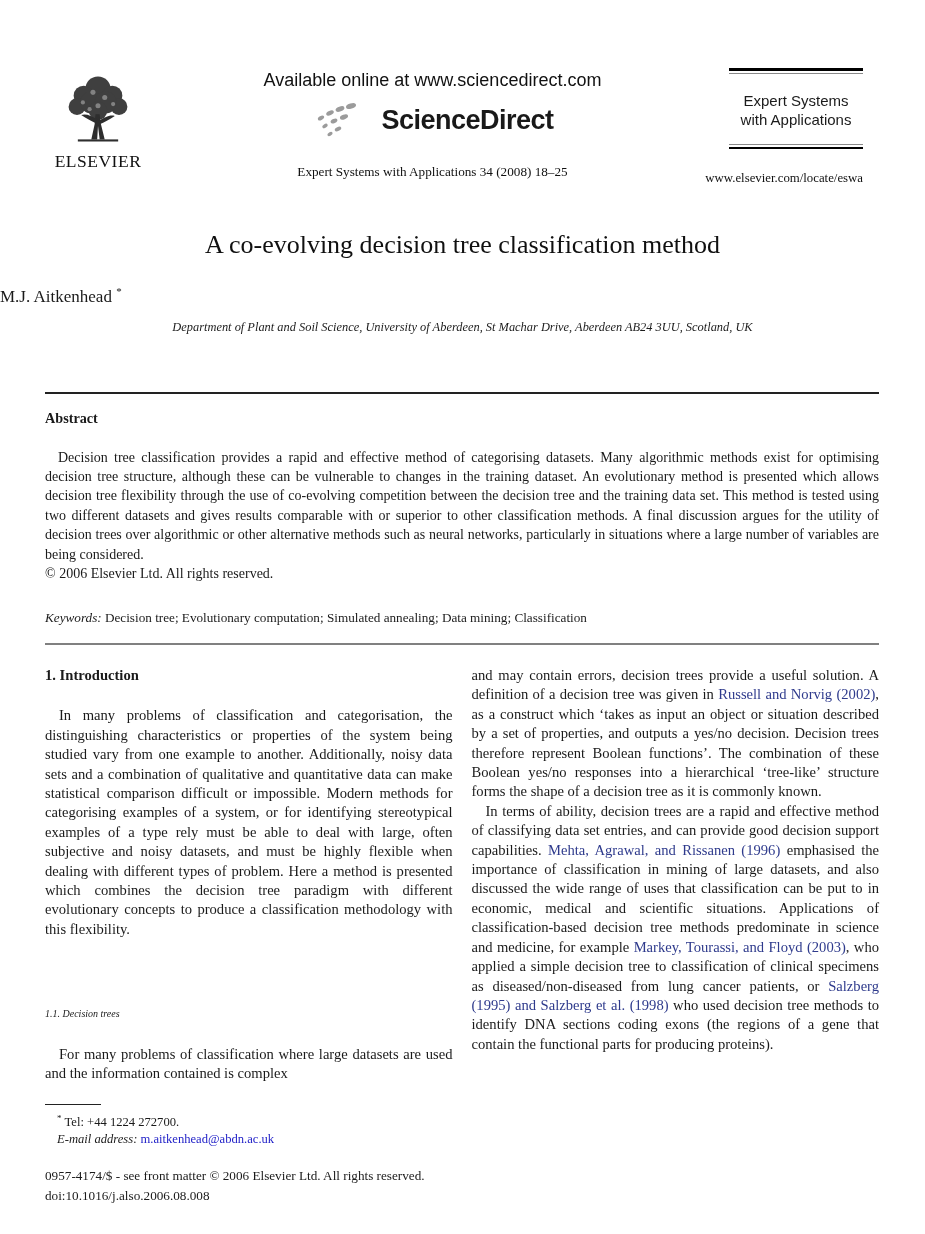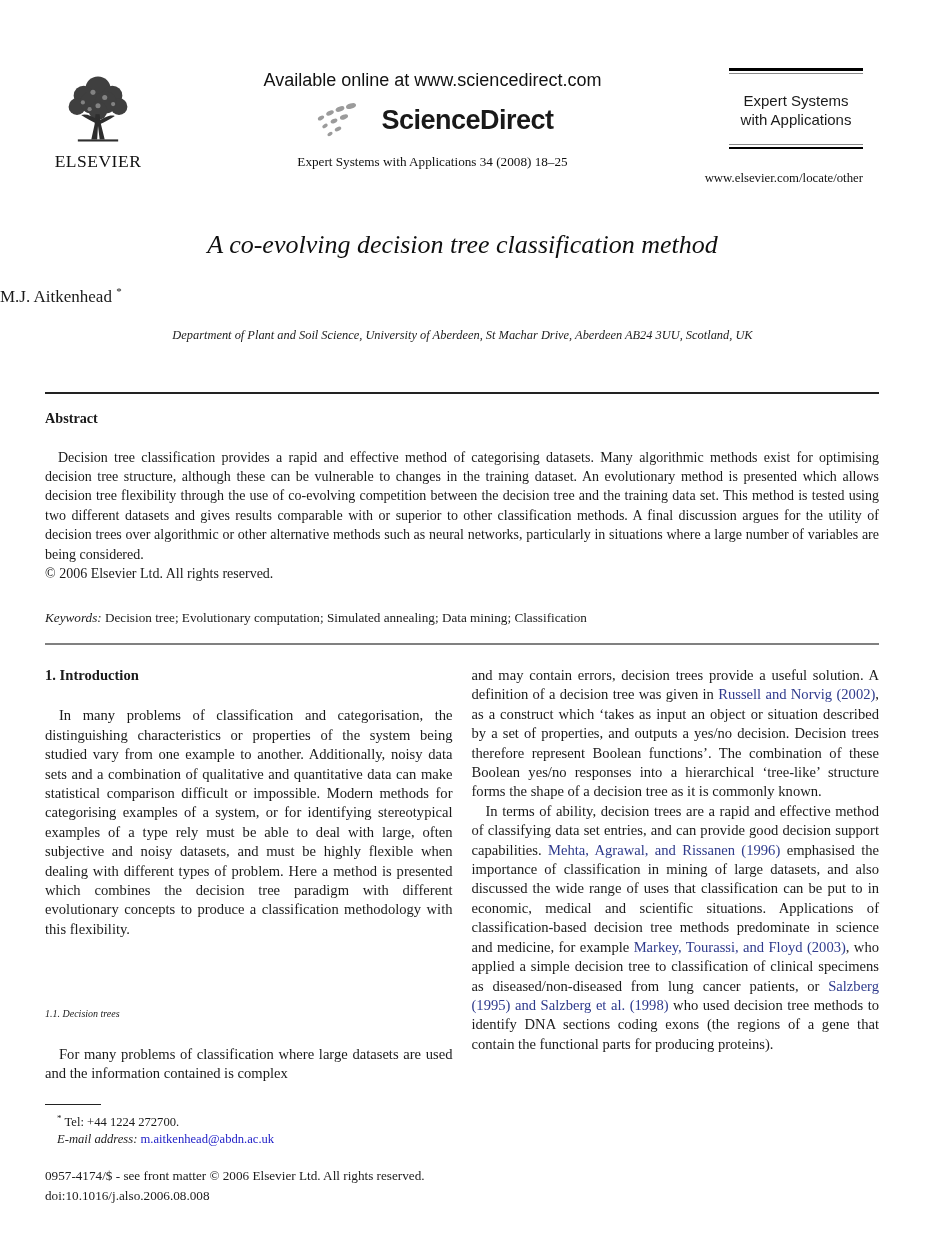--- a/index.html
+++ b/index.html
@@ -16,38 +16,38 @@
 
   
   .logo-block { position: absolute; left: 52px; top: 72px; width: 92px; text-align: center; }
   .logo-tree { display: block; margin: 0 auto; }
   .logo-word { font-family: "Liberation Serif", serif; font-size: 17.5px; letter-spacing: 0.5px; color: #111; margin-top: 3px; }
 
   .center-head { position: absolute; left: 245px; top: 70px; width: 375px; text-align: center; }
   .avail-online { font-family: "Liberation Sans", sans-serif; font-size: 18px; color: #111; }
   .sd-row { margin-top: 9px; display: flex; align-items: center; justify-content: center; gap: 16px; }
   .sd-word { font-family: "Liberation Sans", sans-serif; font-size: 27px; font-weight: 600; color: #191919; letter-spacing: -0.5px; }
-  .citation { font-size: 13.2px; margin-top: 14px; color: #111; }
+  .citation { font-size: 13.2px; margin-top: 24px; color: #111; }
 
   .journal-block { position: absolute; left: 729px; top: 68px; width: 134px; }
   .rule-thick { height: 2.5px; background: #000; }
   .rule-thin  { height: 1px; background: #8a8a8a; margin-top: 2px; }
   .rule-thin-b{ height: 1px; background: #8a8a8a; margin-bottom: 2px; }
   .journal-name {
     font-family: "Liberation Sans", sans-serif;
     font-size: 15px; line-height: 19px; text-align: center;
     color: #1b1b1b; margin: 17px 0 15px 0;
   }
   .journal-url { position: absolute; right: 62px; top: 171px; font-size: 12.8px; color: #111; }
 
   
-  .title { position: absolute; left: 0; top: 230px; width: 100%; text-align: center; font-size: 26px; color: #101010; font-style: italic; }
+  .title { position: absolute; left: 0; top: 230px; width: 100%; text-align: center; font-size: 26px; color: #101010; }
   .author { position: absolute; left: 0; top: 285px; width: 100%; text-align: left; font-size: 17px; }
   .author sup { font-size: 11px; }
-  .affiliation { position: absolute; left: 0; top: 328px; width: 100%; text-align: center; font-style: italic; font-size: 12.4px; color: #1c1c1c; }
+  .affiliation { position: absolute; left: 0; top: 320px; width: 100%; text-align: center; font-style: italic; font-size: 12.4px; color: #1c1c1c; }
 
   
   .abstract-wrap { position: absolute; left: 45px; top: 392px; width: 834px; }
   .abs-rule-top { height: 1.5px; background: #222; }
   .abs-heading { font-weight: bold; font-size: 14.2px; margin-top: 16px; }
   .abs-text { margin-top: 21px; font-size: 14px; line-height: 19.4px; text-align: justify; }
   .abs-text .ind { display: inline-block; width: 13px; }
   .abs-copy { font-size: 14px; line-height: 19.4px; }
   .keywords { margin-top: 27px; font-size: 13.2px; }
   .keywords .kw-label { font-style: italic; }
@@ -128,21 +128,21 @@
   <div class="journal-block">
     <div class="rule-thick"></div>
     <div class="rule-thin"></div>
     <div class="journal-name">
       <div>Expert Systems</div>
       <div>with Applications</div>
     </div>
     <div class="rule-thin-b"></div>
     <div class="rule-thick"></div>
   </div>
-  <div class="journal-url">www.elsevier.com/locate/other</div>
+  <div class="journal-url">www.elsevier.com/locate/eswa</div>
 
   <div class="title">A co-evolving decision tree classification method</div>
   <div class="author">
     <span>M.J. Aitkenhead</span>
     <sup>*</sup>
   </div>
   <div class="affiliation">Department of Plant and Soil Science, University of Aberdeen, St Machar Drive, Aberdeen AB24 3UU, Scotland, UK</div>
 
   <div class="abstract-wrap">
     <div class="abs-rule-top"></div>

